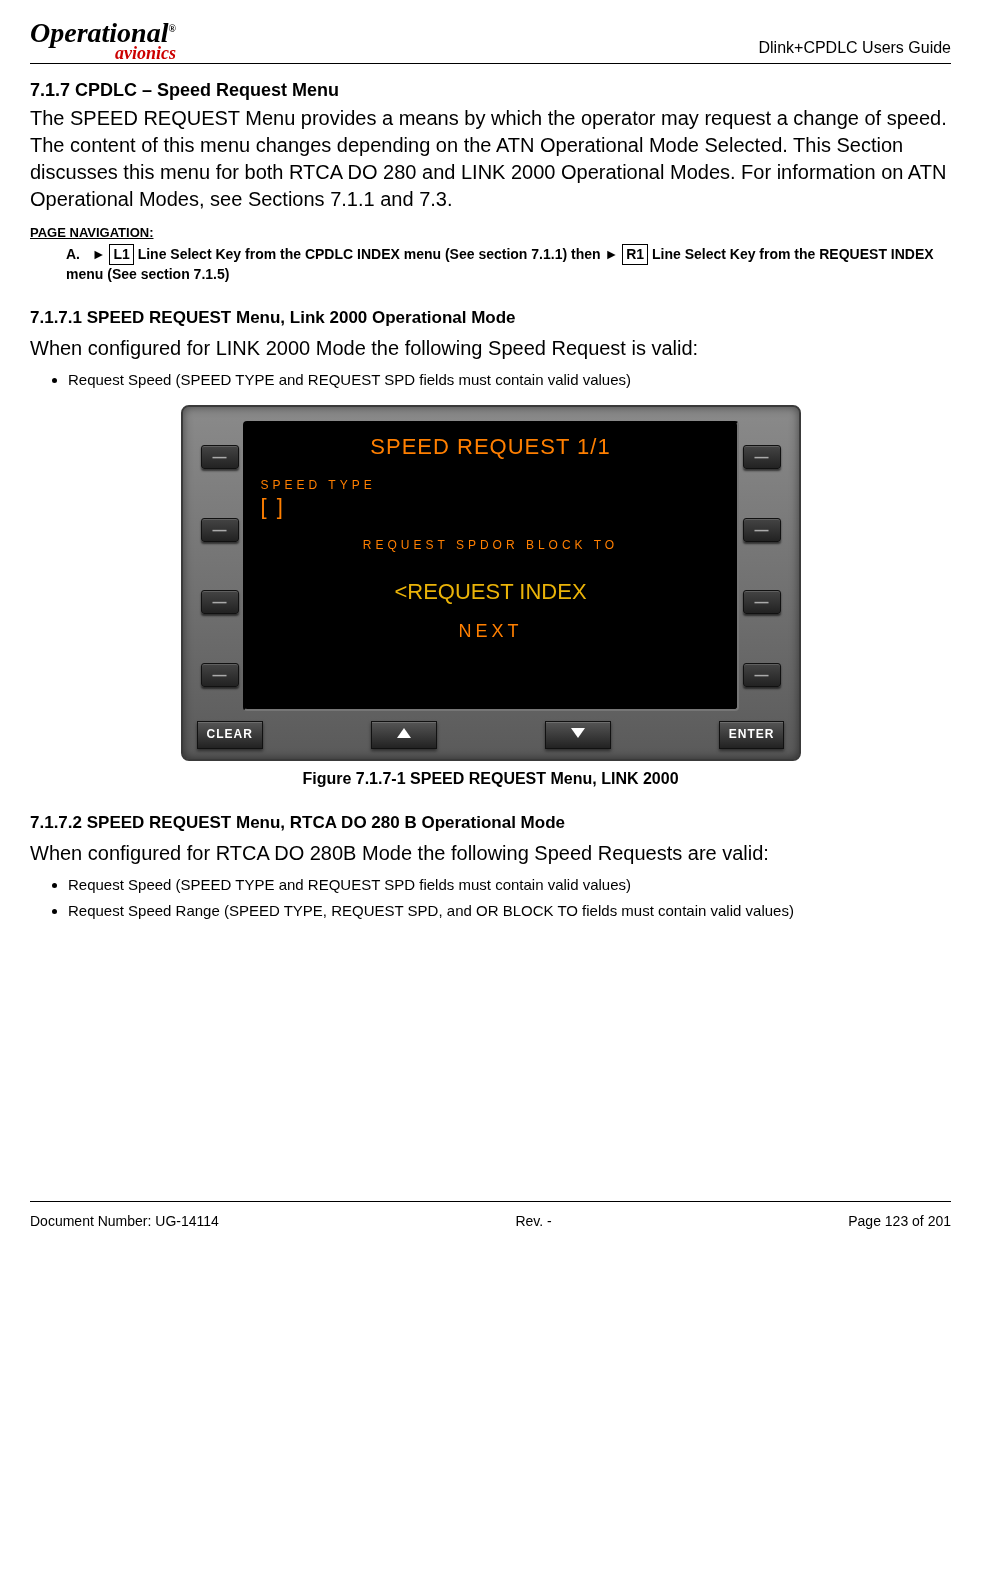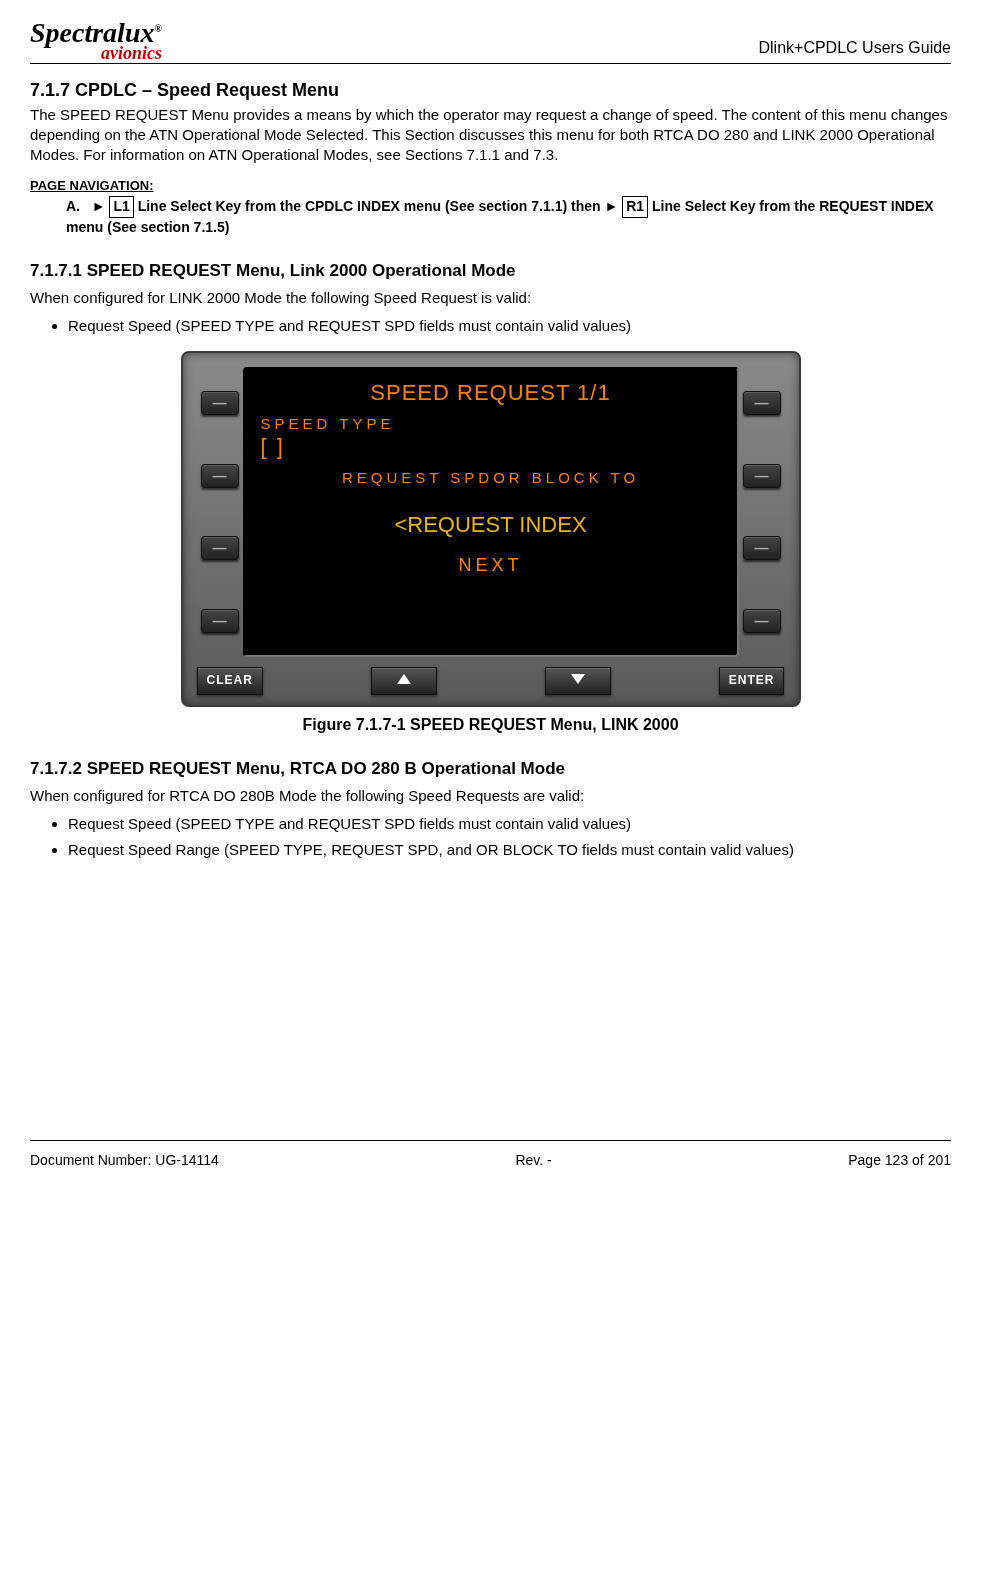--- a/index.html
+++ b/index.html
@@ -25,21 +25,21 @@
       font-weight: bold;
       font-style: italic;
       line-height: 0.9;
     }
     .logo-top { color: #000; }
     .logo-bottom { color: #c00; font-size: 18px; text-align: right; }
     .logo-reg { font-size: 10px; vertical-align: super; }
     .guide-title { font-size: 16px; margin-top: 18px; }
     h1 { font-size: 18px; font-weight: bold; margin: 6px 0 2px 0; }
     h2 { font-size: 17px; font-weight: bold; margin: 22px 0 6px 0; }
-    .body-text { font-size: 15px; line-height: 1.35; margin: 2px 0 8px 0; }
+    .body-text { font-size: 20px; line-height: 1.35; margin: 2px 0 8px 0; }
     .nav-header { font-size: 13px; font-weight: bold; text-decoration: underline; margin-top: 12px; margin-bottom: 0; }
     .nav-list { margin: 2px 0 18px 36px; }
     .nav-item { font-size: 14px; font-weight: bold; line-height: 1.4; }
     .key-box { border: 1px solid #000; padding: 0 3px; display: inline-block; }
     ul.bullets { margin: 6px 0 15px 38px; padding: 0; }
     ul.bullets li { margin-bottom: 6px; font-size: 15px; line-height: 1.35; }
     .figure-wrap { text-align: center; margin: 12px 0 6px 0; }
     .device {
       display: inline-block;
       background: linear-gradient(#8a8a8a, #5a5a5a);
@@ -70,21 +70,21 @@
       background: #000;
       border: 2px inset #222;
       border-radius: 4px;
       padding: 10px 16px 6px 16px;
       min-height: 290px;
       font-family: 'Arial', sans-serif;
       text-align: left;
       box-sizing: border-box;
     }
     .scr-title { color: #ff7f00; font-size: 22px; font-weight: normal; letter-spacing: 1px; text-align: center; margin-bottom: 0; }
-    .scr-label { color: #ff7f00; font-size: 15px; letter-spacing: 4px; margin-top: 6px; }
+    .scr-label { color: #ff7f00; font-size: 12px; letter-spacing: 4px; margin-top: 16px; }
     .scr-value { color: #ff7f00; font-size: 22px; letter-spacing: 2px; }
     .scr-row { display:flex; justify-content: center; }
     .scr-link { color: #eab308; font-size: 22px; margin-top: 16px; text-align: center; }
     .scr-next { color: #ff7f00; font-size: 18px; letter-spacing: 4px; text-align: center; margin-top: 14px; }
     .bottom-row {
       display: flex; justify-content: space-between; align-items: center;
       margin-top: 10px;
     }
     .btn {
       background: linear-gradient(#555, #222);
@@ -108,21 +108,21 @@
       font-size: 14px;
       margin-top: 280px;
     }
     .spacer { height: 8px; }
   </style>
 </head>
 <body>
 
 <div class="header-row">
   <div class="logo">
-    <div><span class="logo-top">Spectralux</span><span class="logo-reg">®</span></div>
+    <div><span class="logo-top">Operational</span><span class="logo-reg">®</span></div>
     <div class="logo-bottom">avionics</div>
   </div>
   <div class="guide-title">Dlink+CPDLC Users Guide</div>
 </div>
 
 <h1>7.1.7   CPDLC – Speed Request Menu</h1>
 <p class="body-text">The SPEED REQUEST Menu provides a means by which the operator may request a change of speed. The content of this menu changes depending on the ATN Operational Mode Selected. This Section discusses this menu for both RTCA DO 280 and LINK 2000 Operational Modes. For information on ATN Operational Modes, see Sections 7.1.1 and 7.3.</p>
 
 <p class="nav-header">PAGE NAVIGATION:</p>
 <div class="nav-list">

